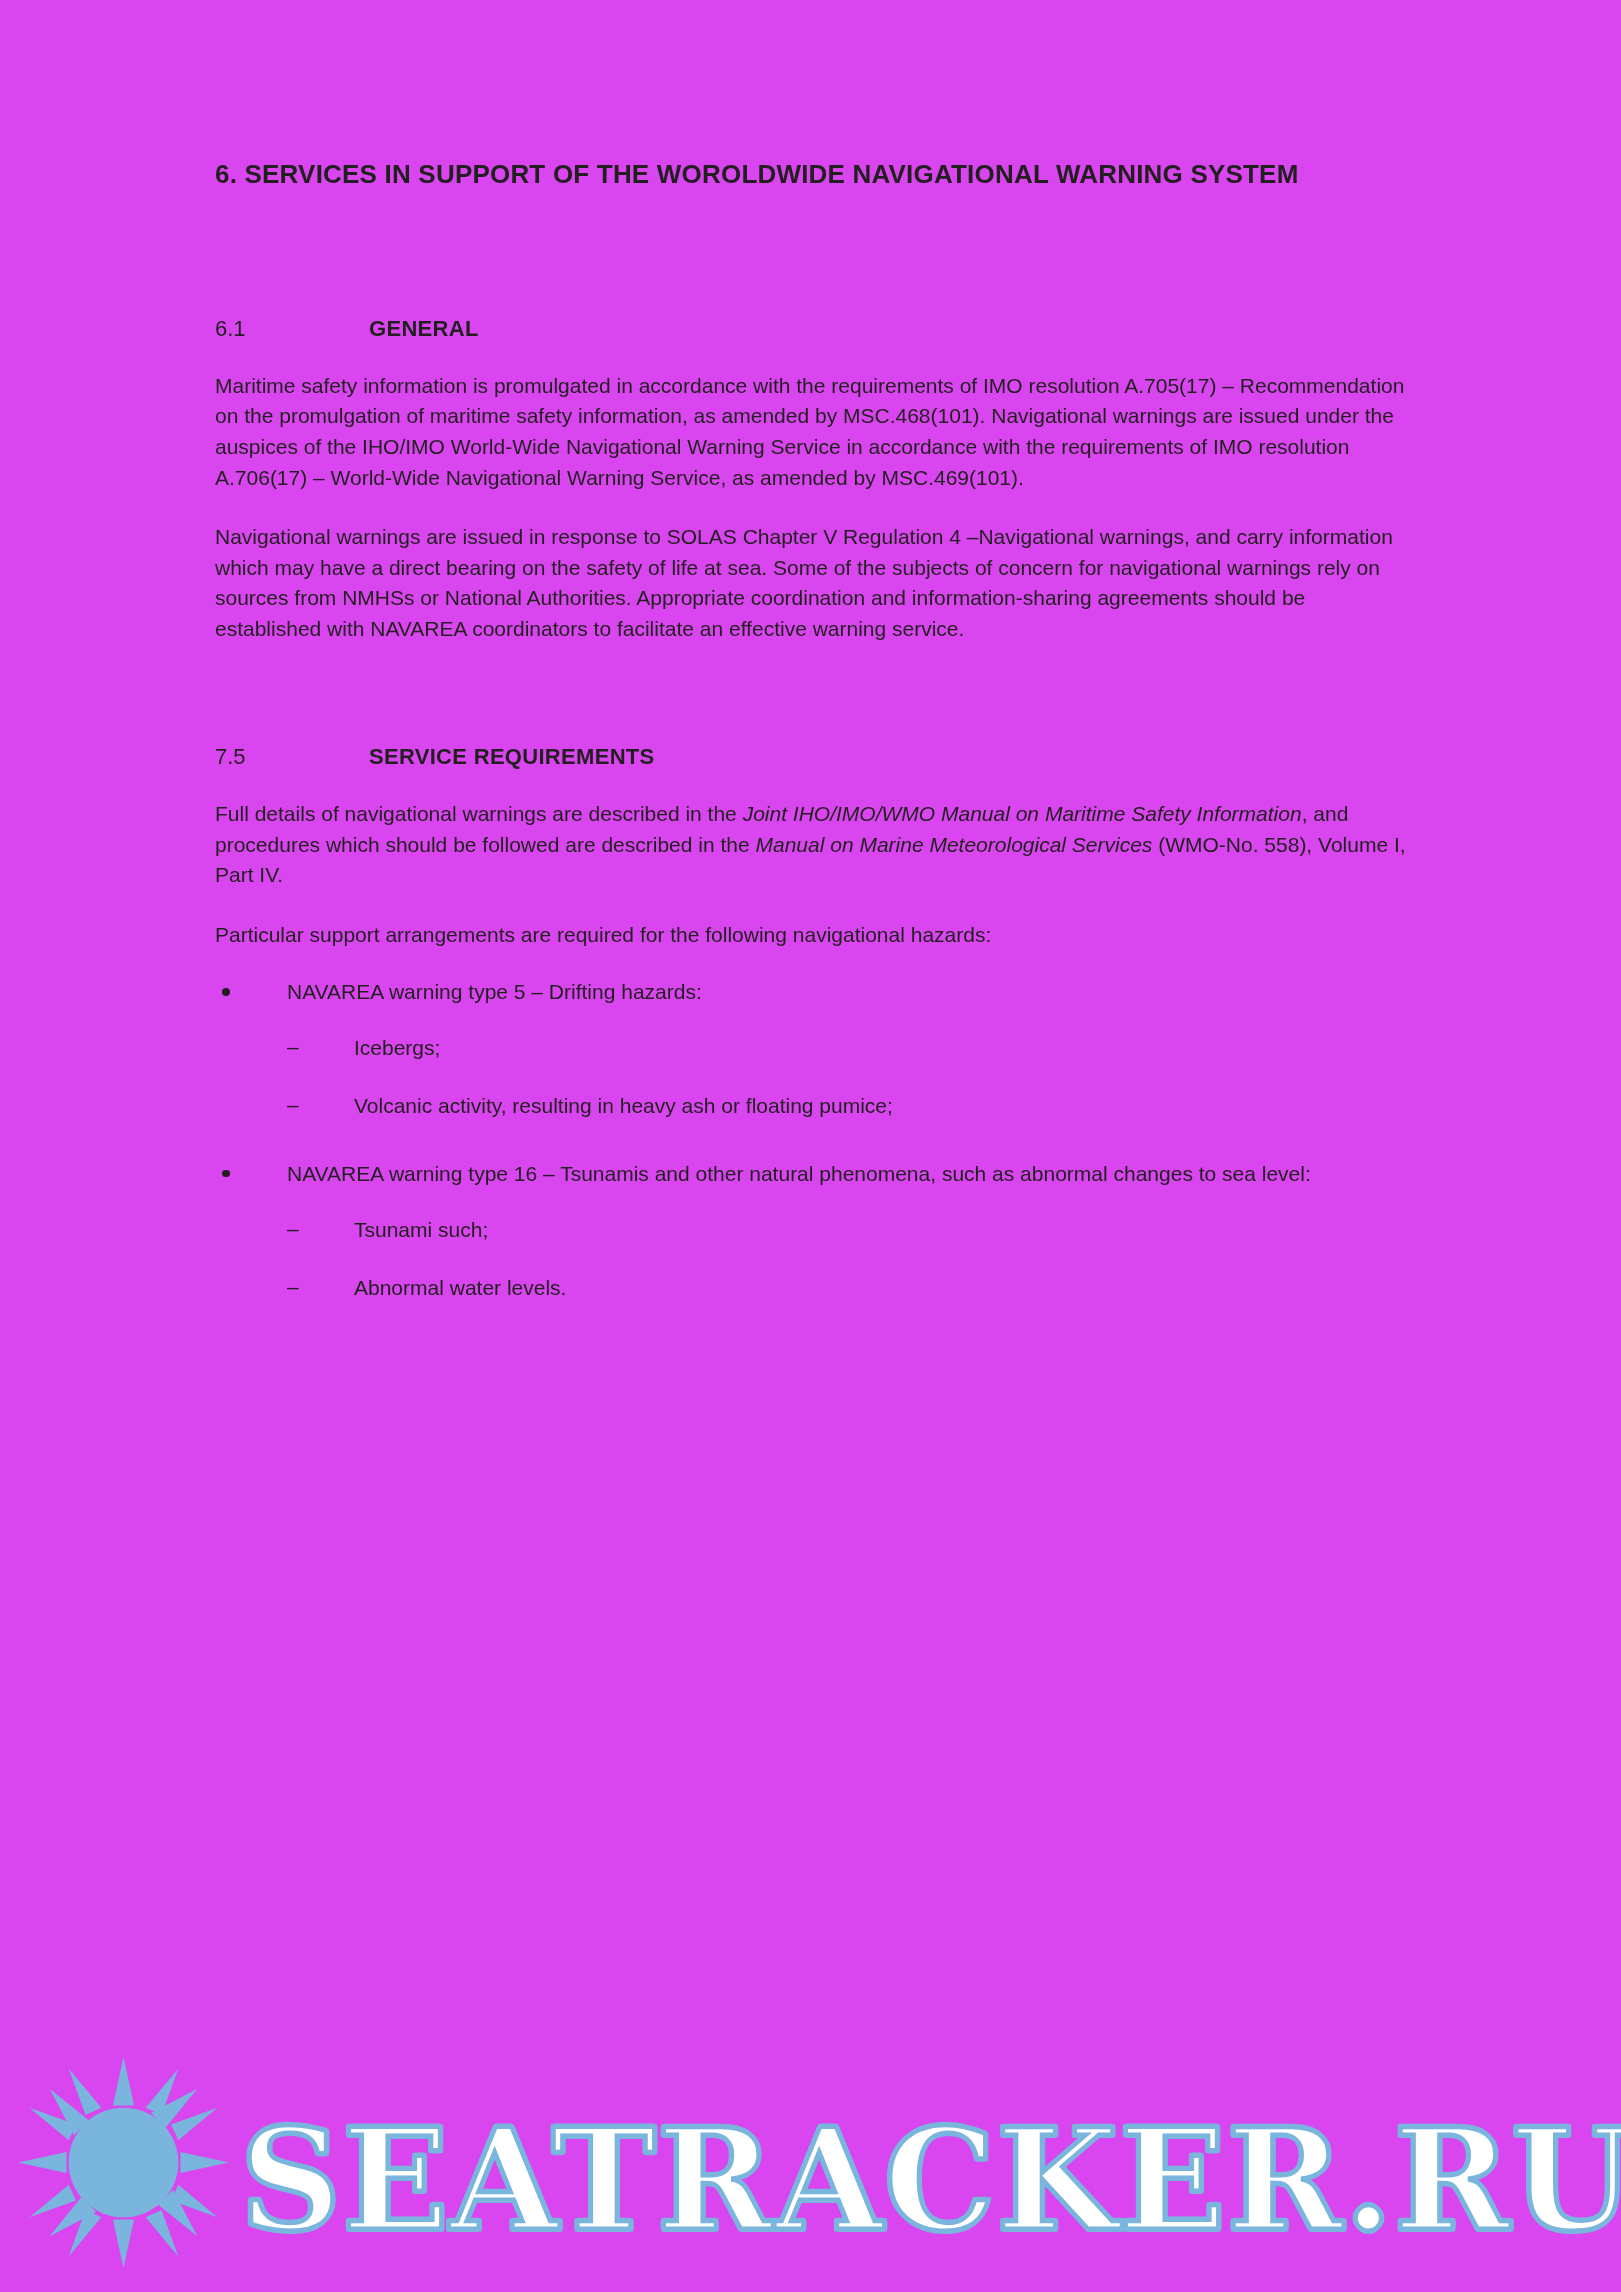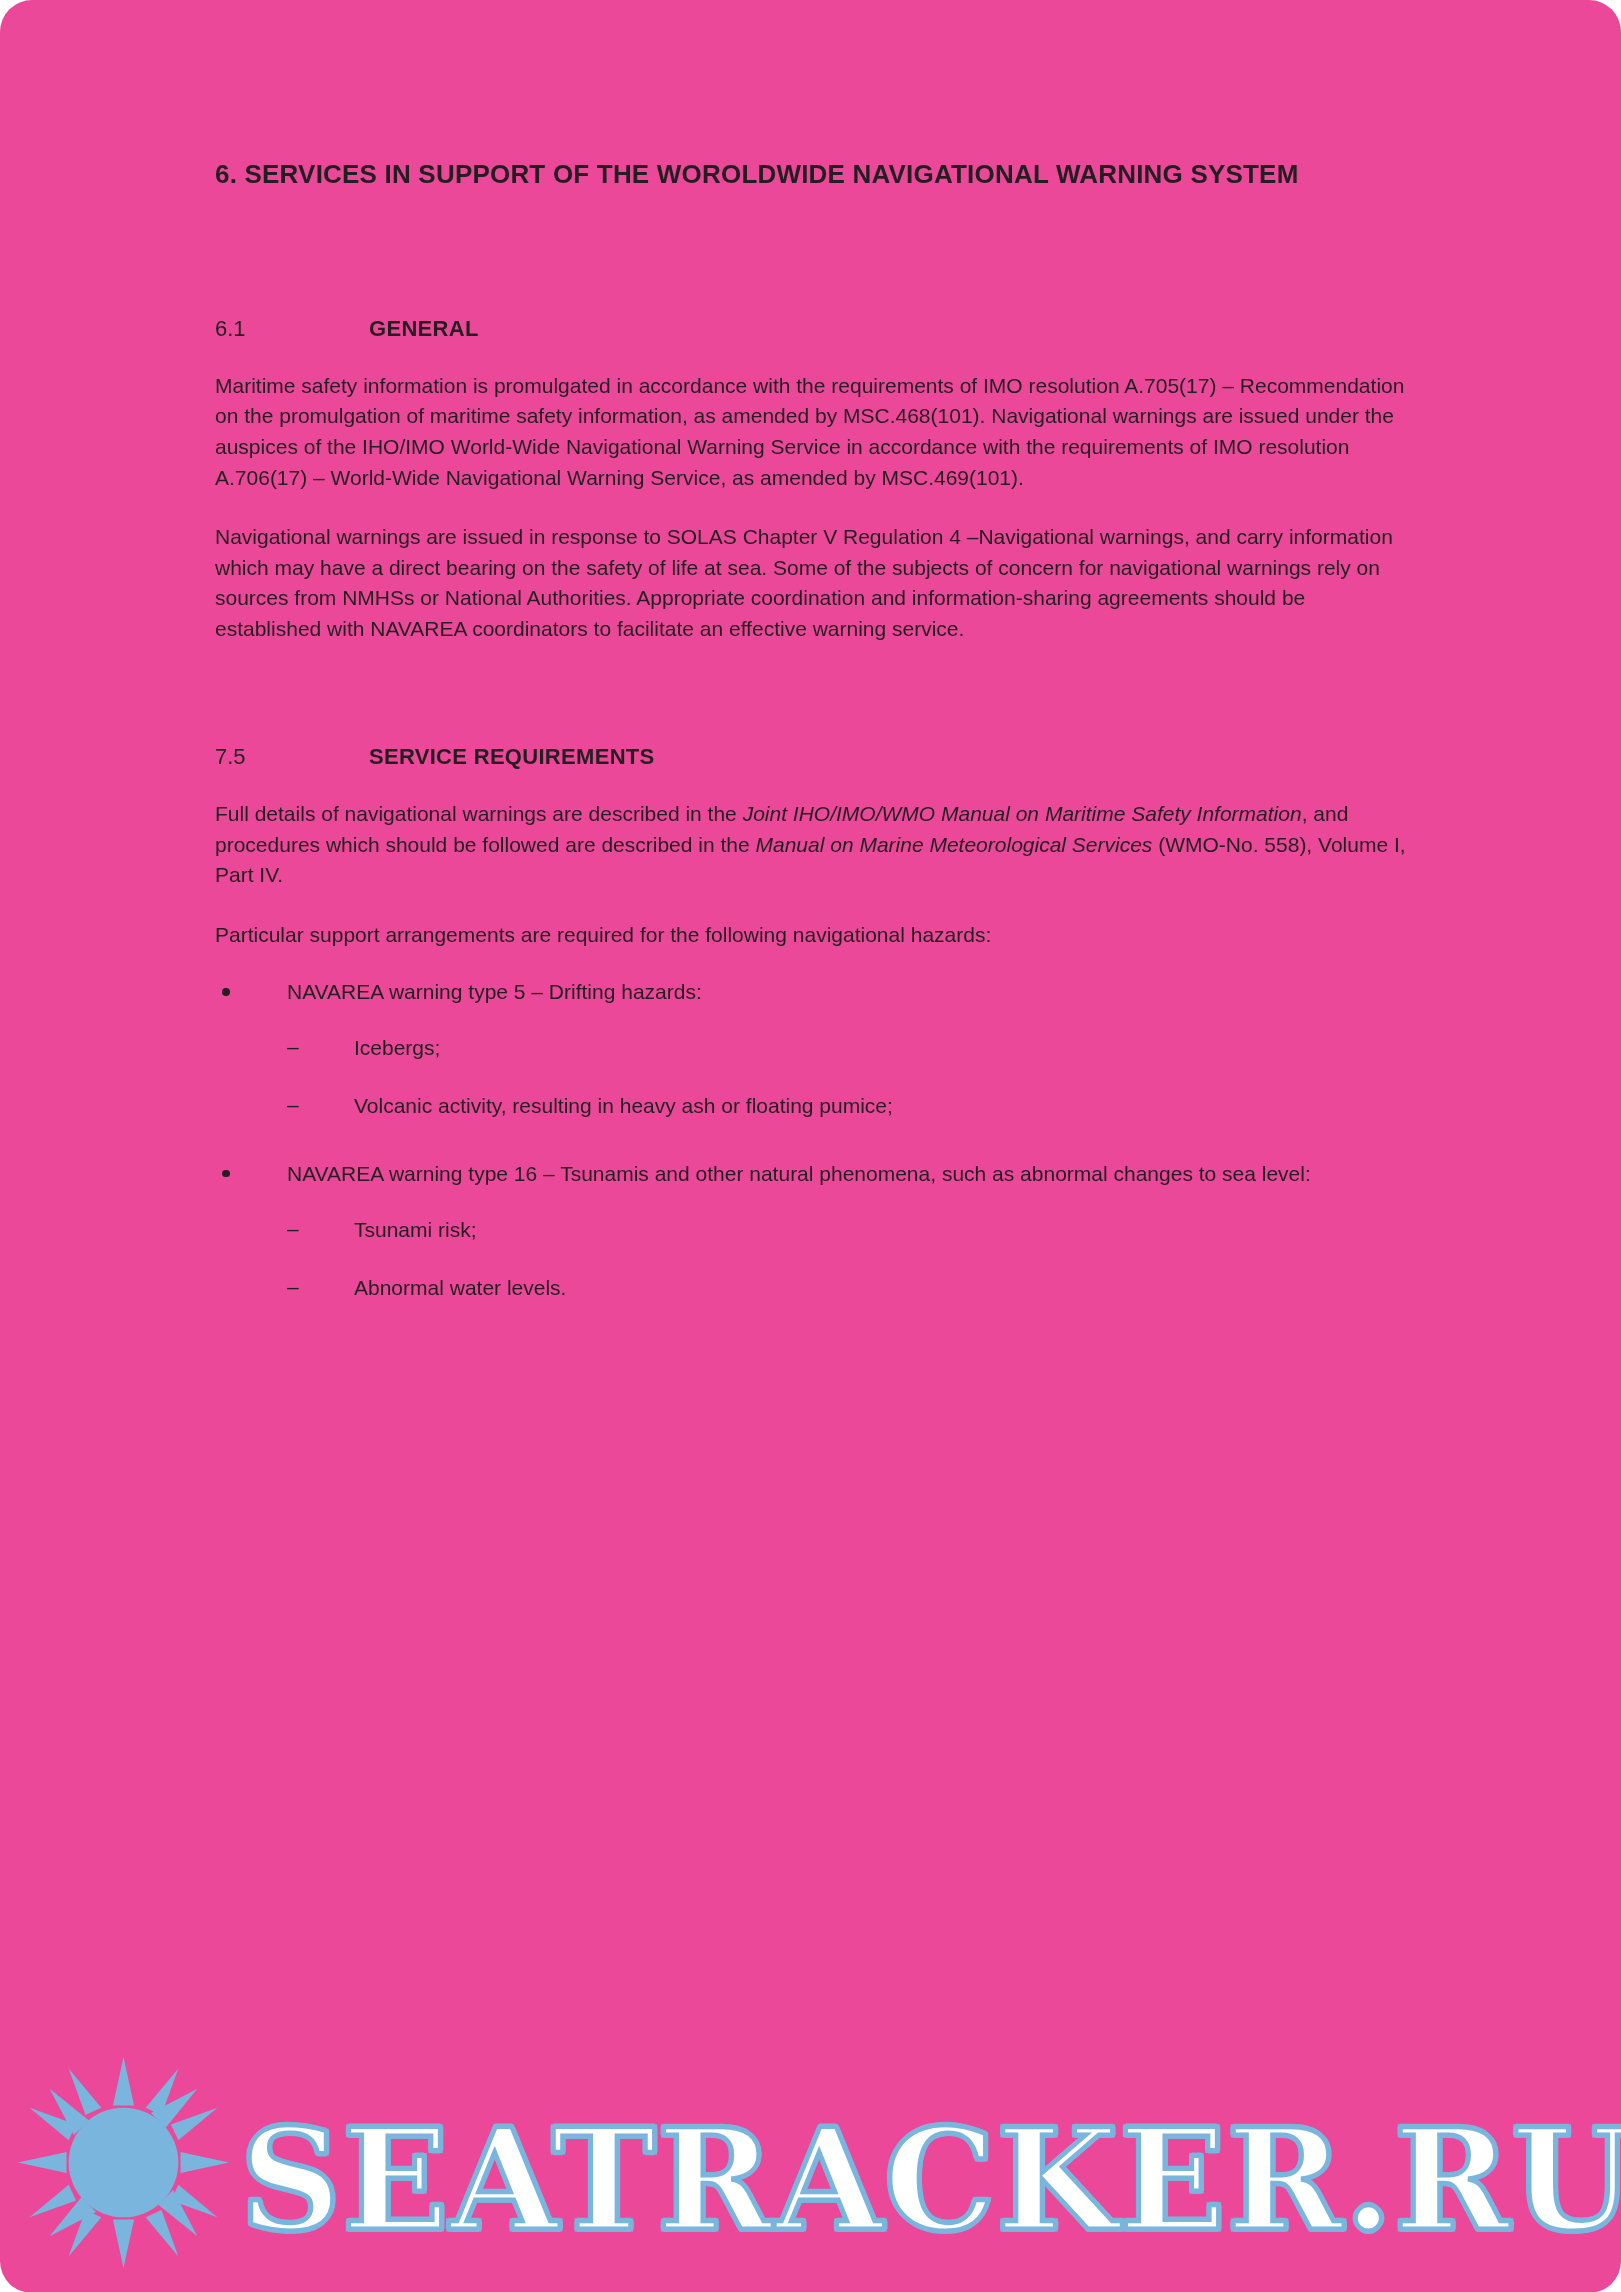--- a/index.html
+++ b/index.html
@@ -12,22 +12,21 @@
     height: 2293px;
     position: relative;
     font-family: "Liberation Sans", sans-serif;
     color: #231f20;
     overflow: hidden;
   }
 
   .page {
     position: absolute;
     inset: 0;
-    background: #ec4899;
-    border-radius: 32px;
+    background: #d946ef;
   }
 
   .content {
     position: absolute;
     left: 215px;
     top: 157px;
     width: 1206px;
   }
 
   h1.doc-title {
@@ -193,21 +192,21 @@
         </ul>
       </li>
 
 
       <li style="margin-top:37px;">
         <span class="bdot"></span>
         <span>NAVAREA warning type 16 – Tsunamis and other natural phenomena, such as abnormal changes to sea level:</span>
         <ul class="sub">
           <li>
             <span class="dash">–</span>
-            <span>Tsunami risk;</span>
+            <span>Tsunami such;</span>
           </li>
           <li class="no-gap">
             <span class="dash">–</span>
             <span>Abnormal water levels.</span>
           </li>
         </ul>
       </li>
     </ul>
 
   </div>

